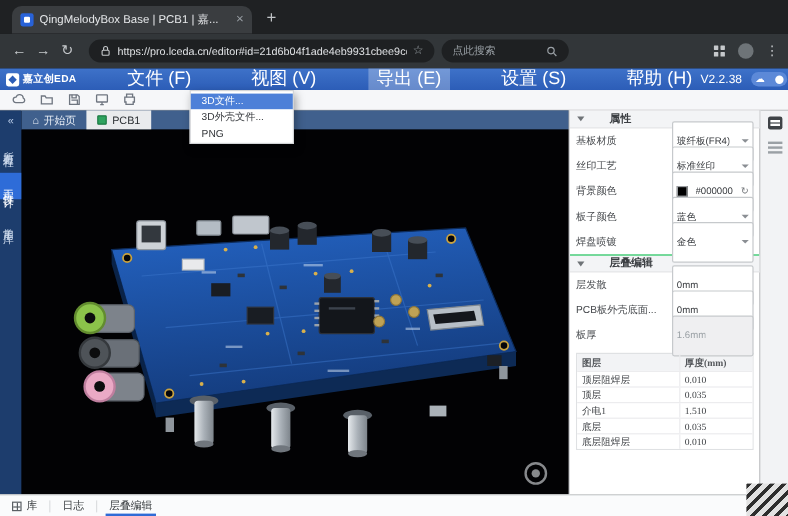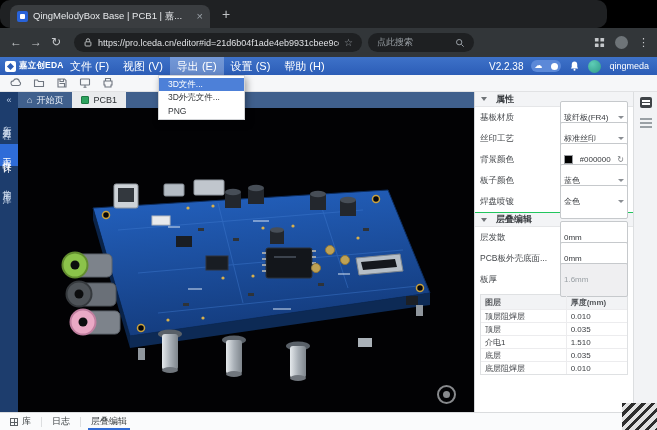--- a/index.html
+++ b/index.html
@@ -1,20 +1,20 @@
 <!DOCTYPE html>
 <html><head>
 <meta charset="utf-8">
 <style>
   * { box-sizing: border-box; margin: 0; padding: 0; }
   body { background:#444; font-family:"Liberation Sans","DejaVu Sans",sans-serif; }
   .screen { position:relative; width:657px; height:430px; overflow:hidden; background:#000; font-family:"Liberation Sans","DejaVu Sans",sans-serif; }
 
   
-  .tabbar { position:absolute; left:0; top:0; width:607px; height:28px; background:#1f2123;border-radius:10px; }
+  .tabbar { position:absolute; left:0; top:0; width:657px; height:28px; background:#1f2123; }
   .tab { position:absolute; left:10px; top:5px; width:200px; height:23px; background:#3a3d40; border-radius:8px 8px 0 0; display:flex; align-items:center; gap:5px; padding:0 7px; }
   .favicon { width:11px; height:11px; background:#2862d8; border-radius:2px; flex-shrink:0; position:relative; }
   .favicon::after { content:""; position:absolute; inset:3px; background:#fff; border-radius:1px; }
   .tab-title { flex:1; font-size:9.5px; color:#e6e8ea; white-space:nowrap; overflow:hidden; }
   .tab-close { color:#9aa0a6; font-size:11px; line-height:1; }
   .newtab { position:absolute; left:222px; top:6px; color:#c0c3c6; font-size:14px; }
 
   
   .addrbar { position:absolute; left:0; top:28px; width:657px; height:29px; background:#323639; }
   .navbtn { position:absolute; top:7px; width:16px; text-align:center; color:#c6c9cc; font-size:12px; }
@@ -27,21 +27,21 @@
   .browser-avatar { width:13px; height:13px; border-radius:50%; background:#6e7478; }
   .kebab { color:#c6c9cc; font-size:11px; }
 
   
   .menubar { position:absolute; left:0; top:57px; width:657px; height:18px; background:linear-gradient(#3e72c9,#2c5db7); display:flex; align-items:center; color:#fff; }
   .brand { display:flex; align-items:center; gap:3px; margin-left:5px; width:58px; flex-shrink:0; }
   .brand-icon { width:11px; height:11px; background:#fff; border-radius:2px; position:relative; flex-shrink:0; }
   .brand-icon::after { content:""; position:absolute; inset:3px; background:#2c5db7; transform:rotate(45deg); }
   .brand-text { font-size:8.5px; font-weight:bold; letter-spacing:0.2px; white-space:nowrap; }
   .menu-items { display:flex; height:18px; }
-  .menu-item { font-size:11px; padding:0 7px; line-height:18px; white-space:nowrap; }
+  .menu-item { font-size:15px; padding:0 7px; line-height:18px; white-space:nowrap;margin-left:36px; }
   .menu-item.active { background:rgba(255,255,255,0.28); }
   .menubar-right { margin-left:auto; display:flex; align-items:center; gap:8px; margin-right:8px; }
   .version { font-size:10px; }
   .cloud-pill { width:30px; height:12px; background:#5c89d8; border-radius:6px; display:flex; align-items:center; padding:0 3px; gap:3px; }
   .cloud-glyph { font-size:8px; color:#fff; line-height:1; }
   .pill-dot { width:7px; height:7px; background:#fff; border-radius:50%; margin-left:auto; }
   .user-avatar { width:13px; height:13px; border-radius:50%; background:radial-gradient(circle at 35% 30%, #5ecdb6, #2f9a88); }
   .username { font-size:9px; }
 
   
@@ -66,32 +66,32 @@
   .doc-tab .home-glyph { font-size:9px; line-height:1; }
   .doc-tab.active { background:#e9ebed; color:#2b2f33; }
   .pcb-icon { width:8px; height:8px; background:#2ea35f; border:1px solid #1d7a44; border-radius:1px; }
 
   
   .canvas { position:absolute; left:18px; top:108px; width:456px; height:304px; background:#020204; }
   .canvas svg { display:block; }
 
   
   .rpanel { position:absolute; left:474px; top:92px; width:159px; height:320px; background:#fff; border-left:1px solid #d5d7da; color:#3a3d41; }
-  .rp-header, .rp-section { height:15px; background:#f3f4f6; border-bottom:1px solid #e5e6e8; display:flex; align-items:center; gap:9px; padding-left:6px; font-weight:bold; font-size:9px; color:#3c3f43; }
+  .rp-header, .rp-section { height:15px; background:#f3f4f6; border-bottom:1px solid #e5e6e8; display:flex; align-items:center; gap:21px; padding-left:6px; font-weight:bold; font-size:9px; color:#3c3f43; }
   .rp-section { border-top:1px solid #22c55e; }
   .tri { width:0; height:0; border-left:3px solid transparent; border-right:3px solid transparent; border-top:4px solid #6f7377; flex-shrink:0; }
   .rp-row { display:flex; align-items:center; justify-content:space-between; height:21px; padding:0 5px; }
   .rp-label { font-size:8.5px; color:#45484c; white-space:nowrap; overflow:hidden; margin-right:3px; }
   .rp-ctl { width:68px; height:15px; border:1px solid #c6c9cc; border-radius:2px; background:#fff; display:flex; align-items:center; justify-content:space-between; padding:16px 3px; font-size:8px; color:#36393d; flex-shrink:0; gap:2px; }
   .rp-ctl .val { white-space:nowrap; overflow:hidden; text-overflow:ellipsis; }
   .rp-ctl.disabled { background:#efeff1; color:#9aa0a5; }
   .chev { width:0; height:0; border-left:3px solid transparent; border-right:3px solid transparent; border-top:3.5px solid #8a8e93; flex-shrink:0; }
   .swatch { width:9px; height:9px; background:#000; border:1px solid #9b9ea2; flex-shrink:0; }
   .reset-glyph { font-size:8px; color:#76797d; flex-shrink:0; }
-  .rp-table { margin:4px 5px; border:1px solid #dfe1e3; }
+  .rp-table { margin:4px 5px; border:1px solid #dfe1e3;font-family:Liberation Serif, serif; }
   .trow { display:flex; height:13px; border-top:1px solid #ececee; align-items:stretch; background:#fff; }
   .trow.head { background:#f2f3f5; border-top:none; height:14px; font-weight:bold; color:#55585c; }
   .tc1 { width:58%; padding-left:4px; font-size:8px; white-space:nowrap; overflow:hidden; display:flex; align-items:center; }
   .tc2 { width:42%; padding-left:4px; font-size:8px; border-left:1px solid #ececee; display:flex; align-items:center; }
 
   
   .rightrail { position:absolute; left:633px; top:92px; width:24px; height:320px; background:#f2f3f5; border-left:1px solid #dcdee0; display:flex; flex-direction:column; align-items:center; }
   .rr-icon1 { width:12px; height:11px; margin-top:5px; background:#3f4347; border-radius:2px; position:relative; }
   .rr-icon1::after { content:""; position:absolute; left:2px; right:2px; top:3px; height:1.5px; background:#fff; box-shadow:0 3px 0 #fff; }
   .rr-icon2 { width:12px; height:2px; margin-top:10px; background:#9aa0a5; box-shadow:0 4px 0 #9aa0a5, 0 8px 0 #9aa0a5; }

